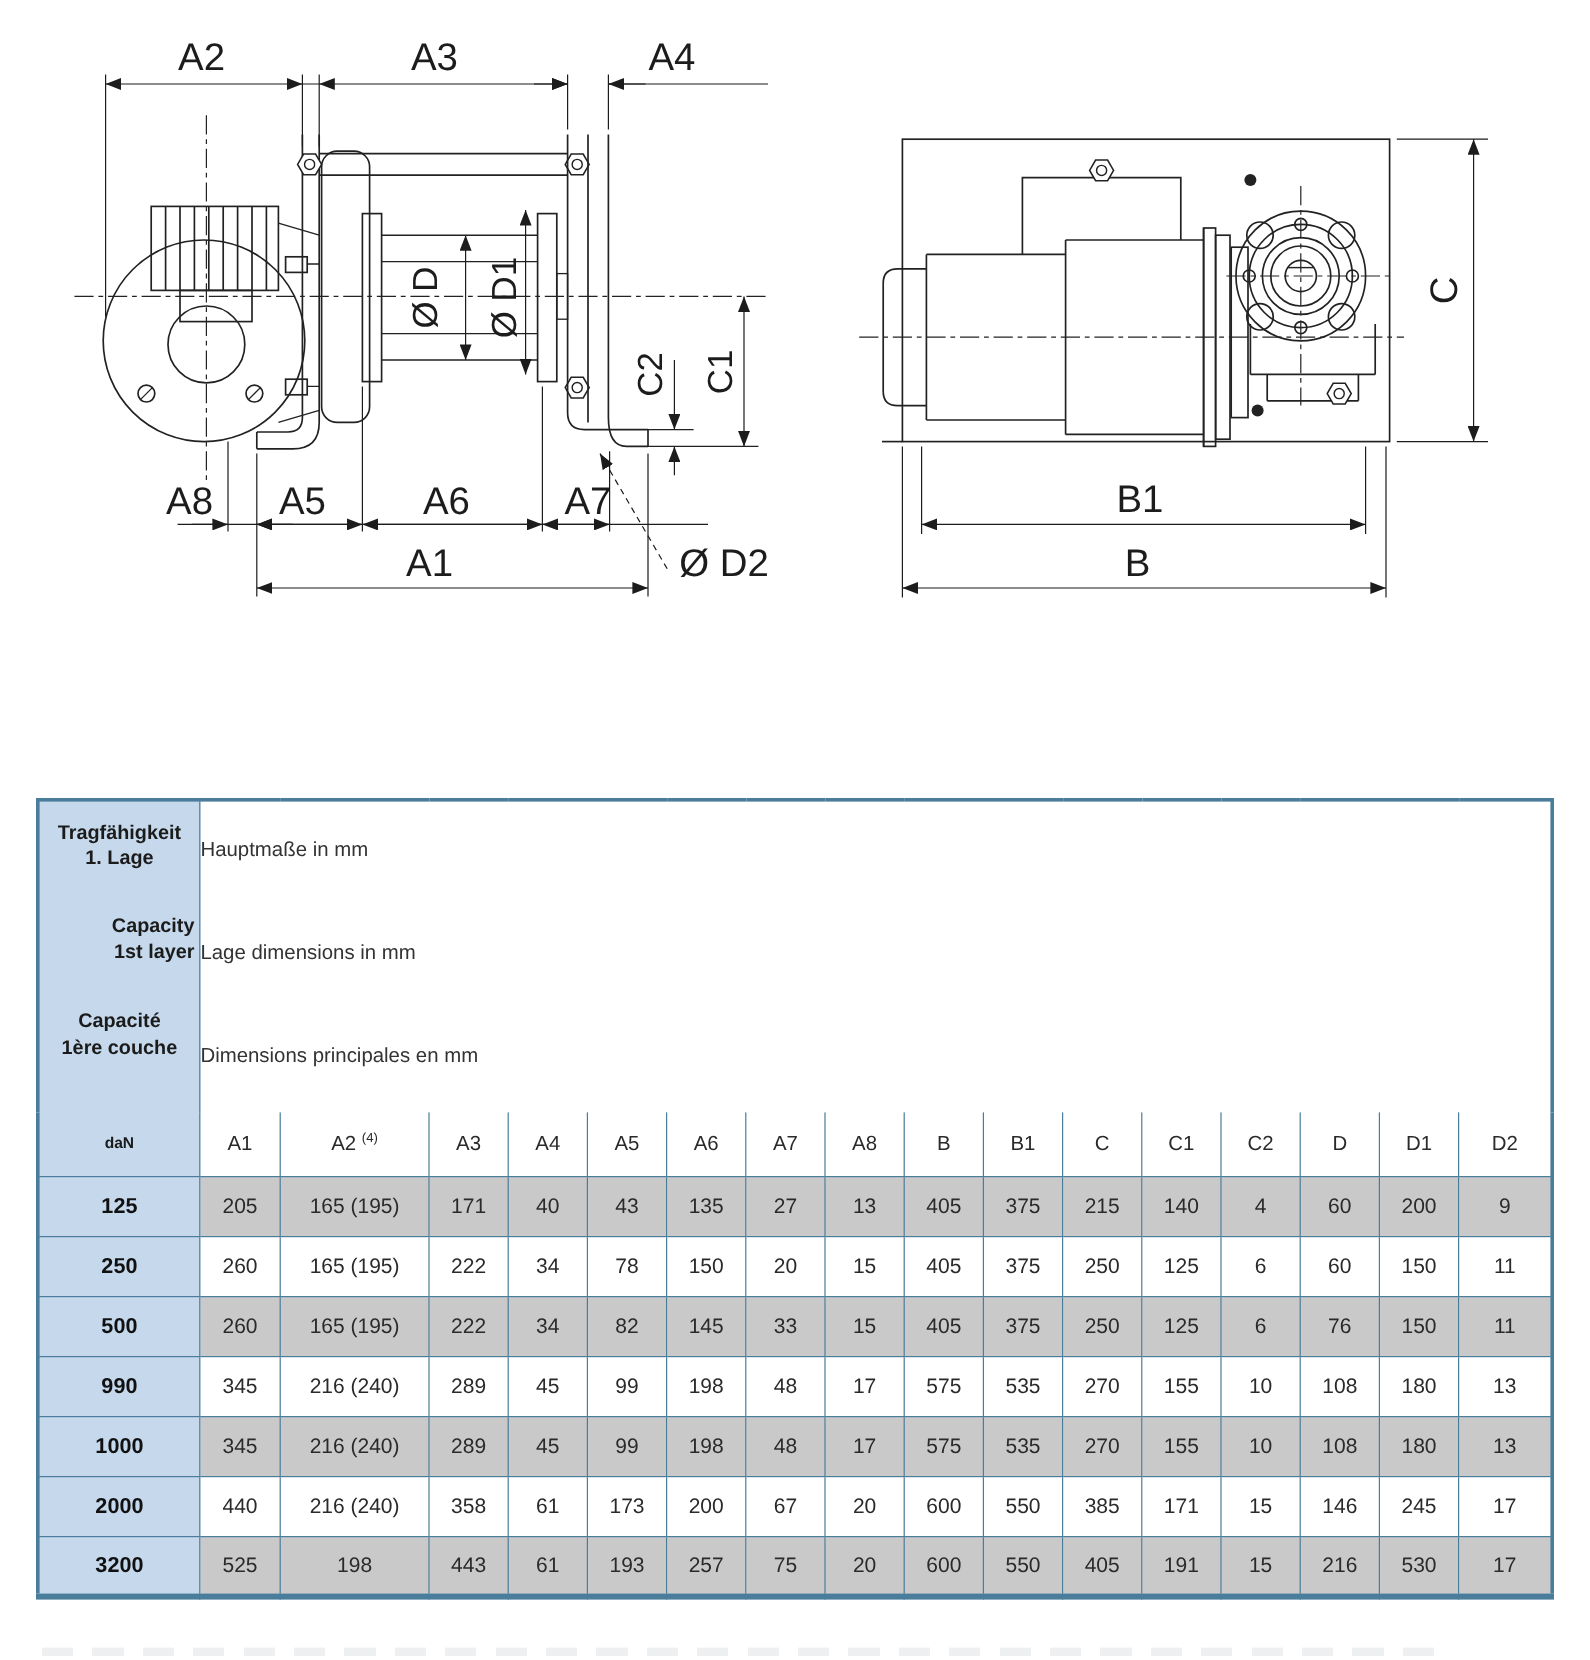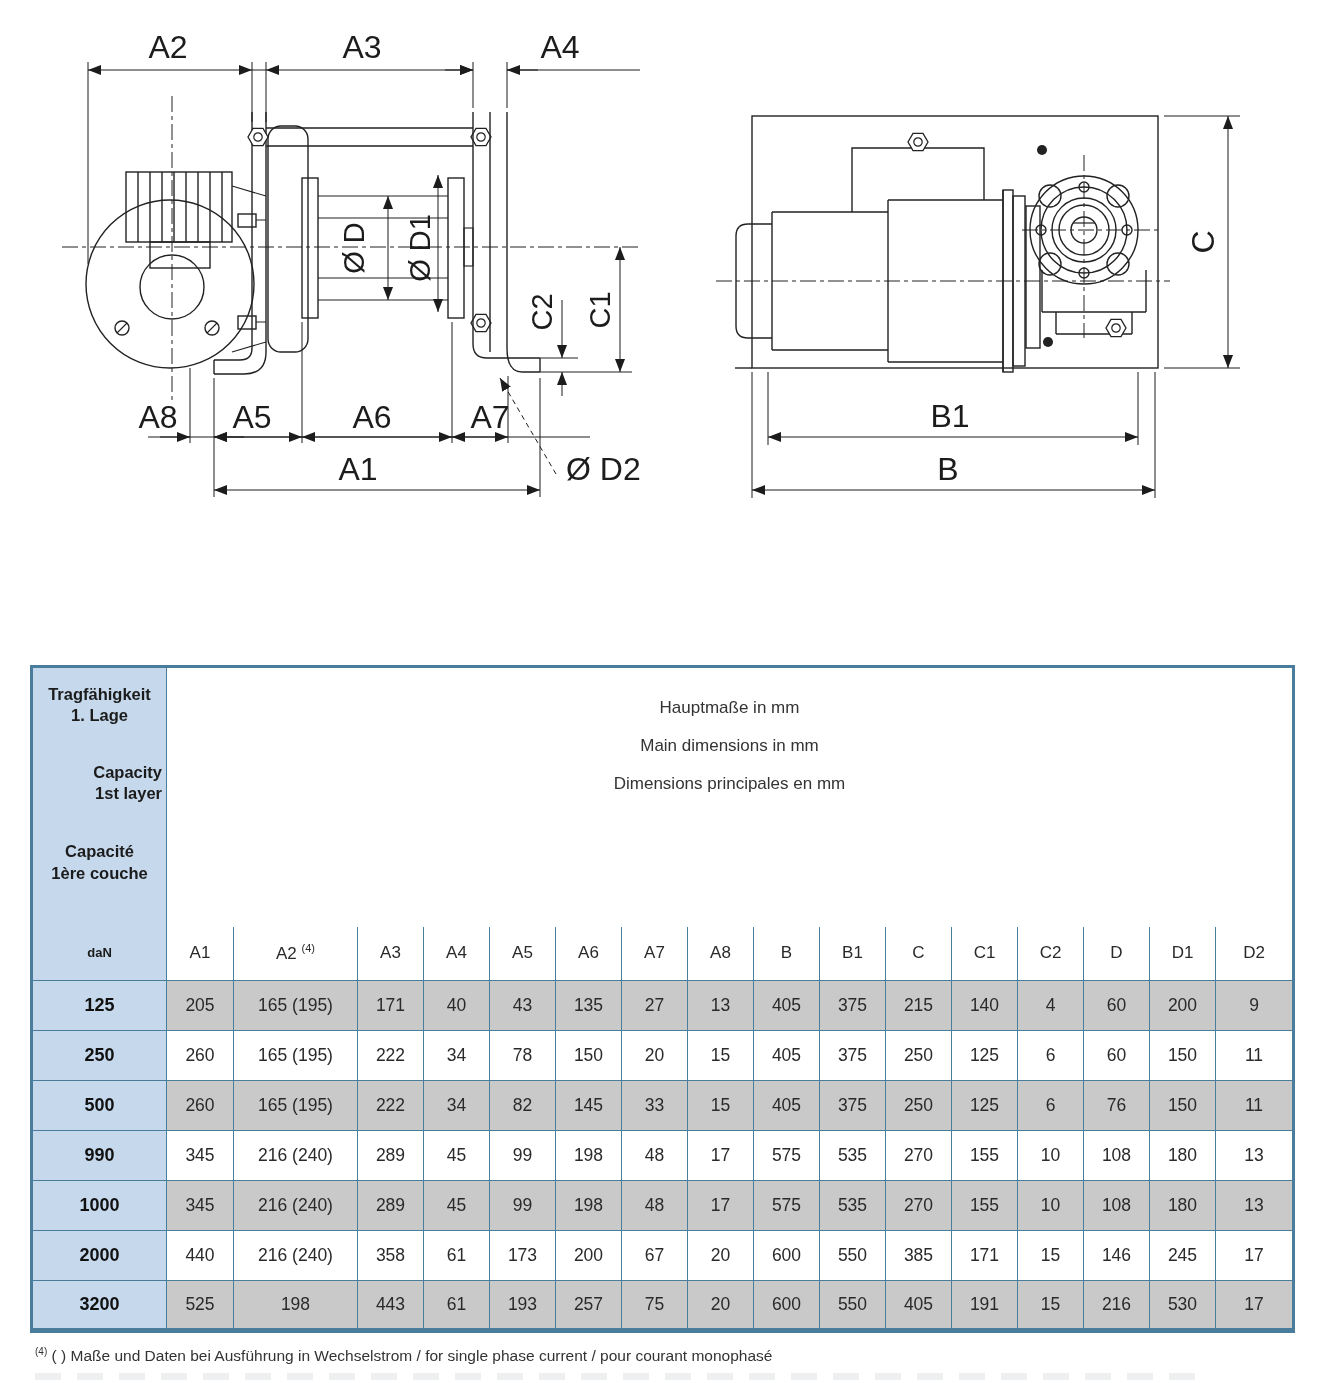--- a/index.html
+++ b/index.html
@@ -17,22 +17,22 @@
             font-weight:normal;padding:0;}
   #dimtable{border:3px solid #4a7d9b;border-bottom-width:5px;}
   .capcol{background:#c6d9ec;vertical-align:top;}
   .capcol .inner{display:flex;flex-direction:column;height:307px;
             padding:16px 4px 13px 4px;box-sizing:border-box;font-weight:bold;
             font-size:16.5px;line-height:1.28;color:#1b1b1b;}
   .capcol .blk2{margin-top:36px;text-align:right;}
   .capcol .blk3{margin-top:37px;}
   .capcol .unit{margin-top:auto;font-size:13px;}
   .dimhead{border-bottom:0 !important;vertical-align:top;}
-  .dimhead .inner{display:flex;flex-direction:column;align-items:center;
-            padding-top:30px;gap:18px;font-size:17px;color:#333;}
+  .dimhead .inner{display:flex;flex-direction:column;align-items:flex-start;
+            padding-top:30px;gap:66px;font-size:17px;color:#333;}
   #colrow th{border-top:0 !important;height:53px;font-size:17px;background:#fff;}
   #colrow sup{font-size:11px;}
   tr.g td{background:#c9c9c9;}
   tr.w td{background:#ffffff;}
   #dimtable tbody th.capcell{background:#c6d9ec;font-weight:bold;font-size:18px;color:#111;}
   #dimtable tbody tr{height:50px;}
   #dimtable tbody td{font-size:17.5px;}
   tr#hrow1{height:260px;}
 
   
@@ -226,21 +226,21 @@
             <div class="blk3">
               <div>Capacité</div>
               <div>1ère couche</div>
             </div>
             <div class="unit">daN</div>
           </div>
         </th>
         <th class="dimhead" colspan="16">
           <div class="inner">
             <div>Hauptmaße in mm</div>
-            <div>Main dimensions in mm</div>
+            <div>Lage dimensions in mm</div>
             <div>Dimensions principales en mm</div>
           </div>
         </th>
       </tr>
       <tr id="colrow">
           <th>A1</th>
           <th>A2 <sup>(4)</sup></th>
           <th>A3</th>
           <th>A4</th>
           <th>A5</th>
@@ -387,16 +387,15 @@
           <td>405</td>
           <td>191</td>
           <td>15</td>
           <td>216</td>
           <td>530</td>
           <td>17</td>
         </tr>
       </tbody>
   </table>
 
-  <div id="footnote"><sup>(4)</sup><span> ( ) Maße und Daten bei Ausführung in Wechselstrom  /  for single phase current  /  pour courant monophasé</span></div>
   <div id="smudge"></div>
 
 </div>
 
 </body></html>

